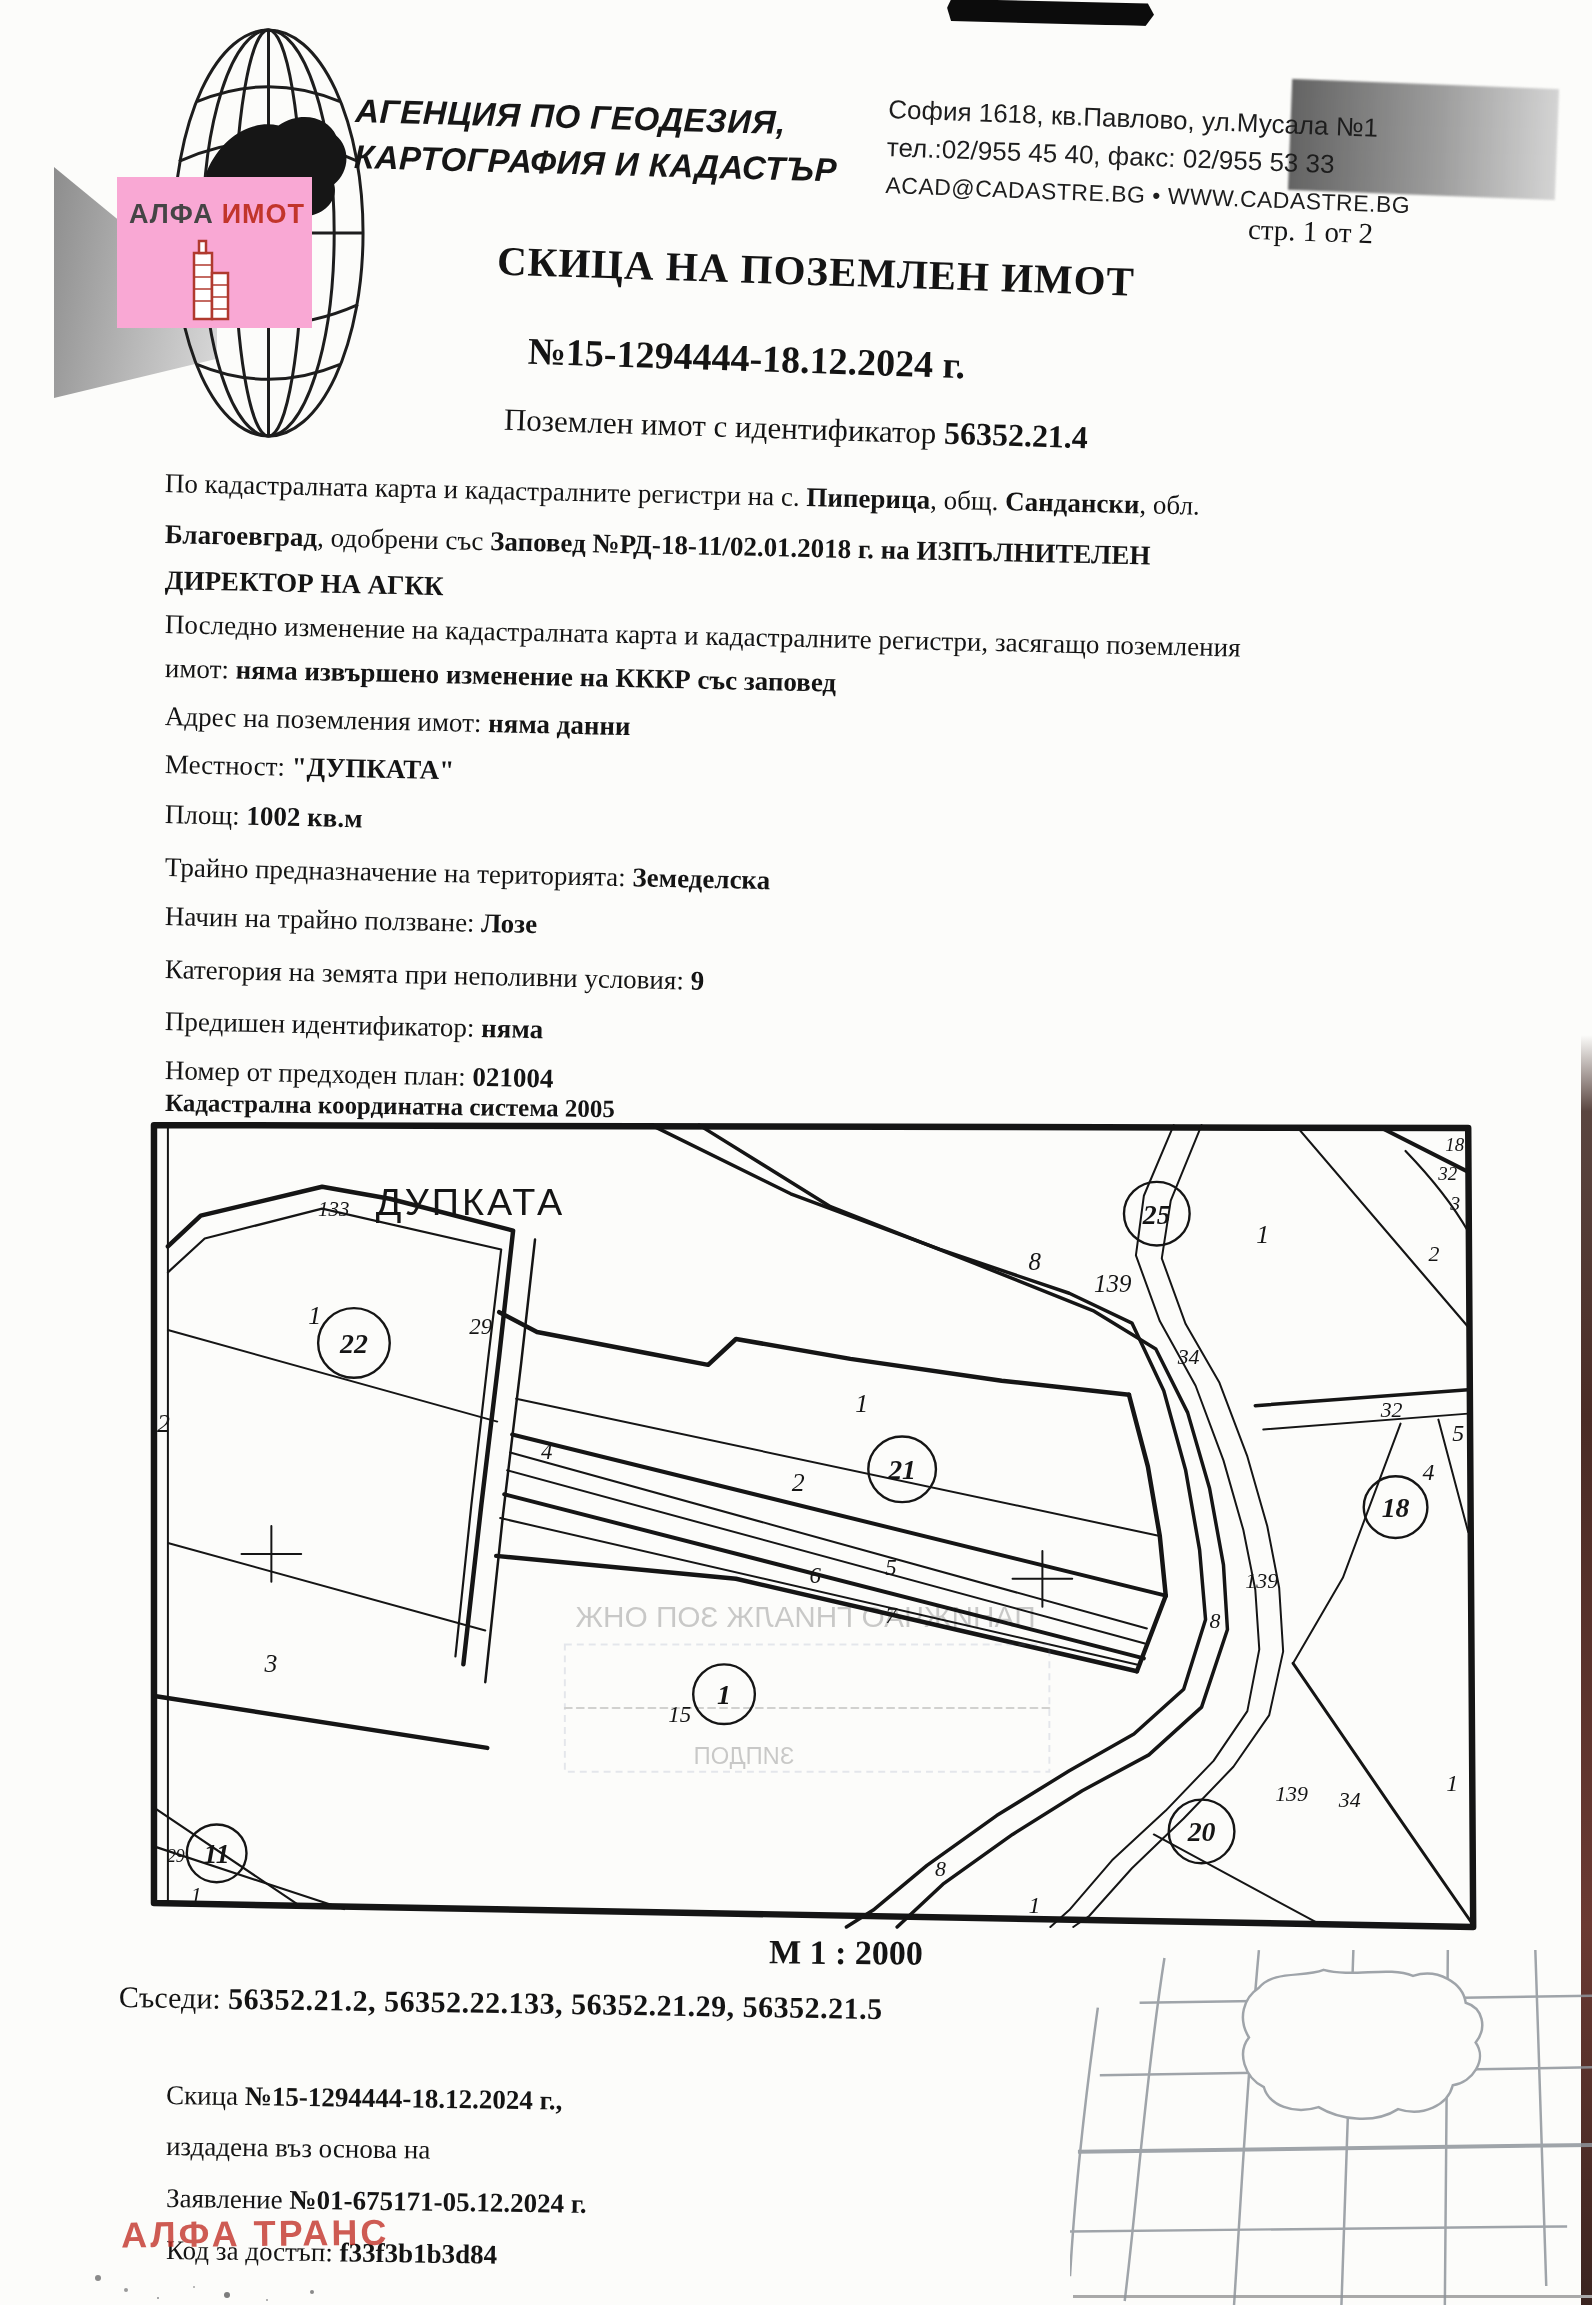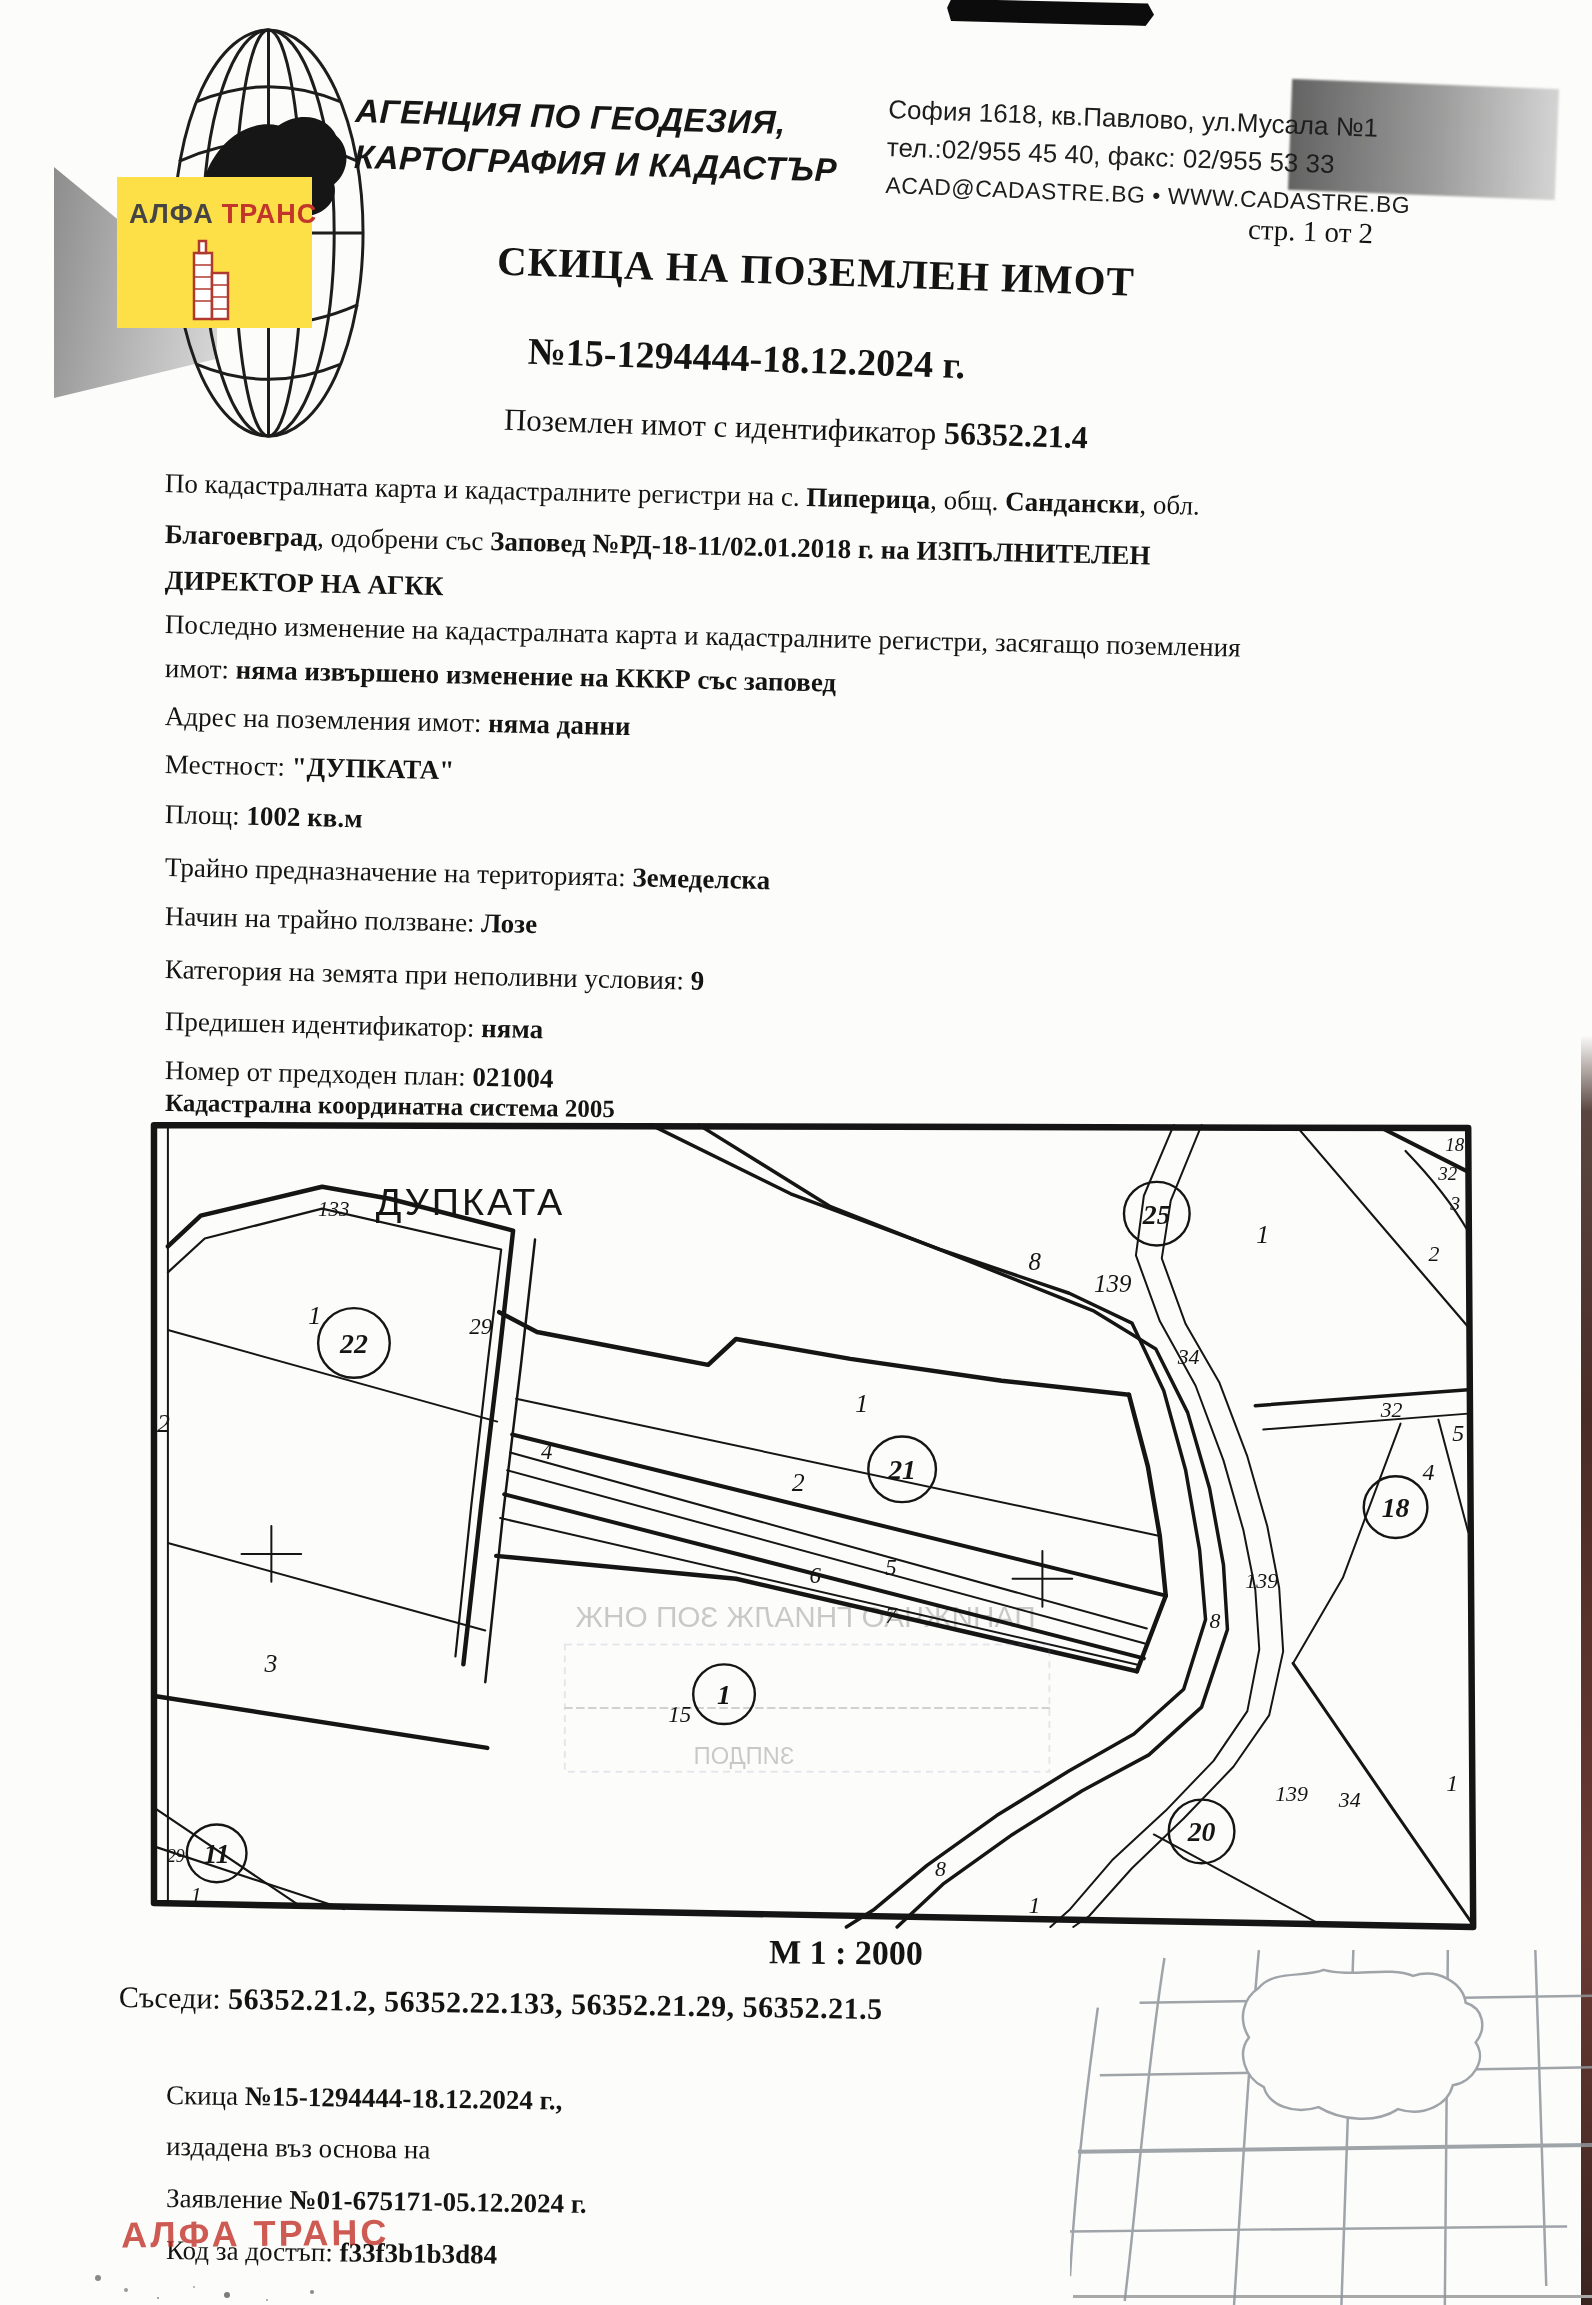--- a/index.html
+++ b/index.html
@@ -16,21 +16,21 @@
       box-shadow:28px 12px 0 -1px #9a9a9a,60px 20px 0 -2px #8f8f8f,96px 9px 0 -2px #a5a5a5,
       129px 17px 0 0 #7d7d7d,169px 22px 0 -2px #9b9b9b,214px 14px 0 -1px #8a8a8a,149px 6px 0 -3px #aaa;}
   
   .gray-wedge{left:54px;top:167px;width:163px;height:231px;
       background:linear-gradient(100deg,#8d8d8d 0%,#b8b8b8 55%,#d9d9d9 100%);
       clip-path:polygon(0 0,100% 58%,100% 83%,0 100%);}
   .addr-shadow{left:1290px;top:84px;width:267px;height:111px;
       background:linear-gradient(90deg,#4f4f4f 0%,#8f8f8f 55%,#cfcfcf 100%);
       filter:blur(1.2px);transform:rotate(2.2deg);opacity:.88;}
   .globe-logo{left:167px;top:22px;}
-  .alfa-box{left:117px;top:177px;width:195px;height:151px;background:#fde047;}
+  .alfa-box{left:117px;top:177px;width:195px;height:151px;background:#f9a8d4;}
   .alfa-box .row{position:absolute;left:12px;top:22px;display:flex;align-items:center;gap:8px;}
   .alfa-a{font-family:"Liberation Sans",sans-serif;font-weight:bold;font-size:27px;color:#454545;letter-spacing:1px;}
   .alfa-t{font-family:"Liberation Sans",sans-serif;font-weight:bold;font-size:27px;color:#c2352b;letter-spacing:1px;}
   .alfa-bld{position:absolute;left:74px;top:62px;}
   .agency{left:356px;top:88px;font-family:"Liberation Sans",sans-serif;font-weight:800;
       font-style:italic;font-size:33px;color:#161616;letter-spacing:0.5px;transform:rotate(1.6deg);transform-origin:left top;line-height:46px;}
   .addr-block{left:889px;top:94px;font-family:"Liberation Sans",sans-serif;color:#1d1d1d;
       transform:rotate(2.2deg);transform-origin:left top;}
   .addr-block .a1{font-size:26px;}
   .addr-block .a2{font-size:26px;margin-top:7px;}
@@ -88,21 +88,21 @@
       <path d="M12,284 Q102,324 192,284"></path>
       <path d="M30,80 Q102,50 174,80"></path>
       <path d="M30,344 Q102,374 174,344"></path>
     </g>
     <path d="M40,150 C55,115 85,98 112,104 C135,88 162,96 170,114 C186,128 182,152 168,163 C172,178 160,192 142,195 C120,208 88,206 70,194 C48,190 36,170 40,150 Z" fill="#161616"></path>
   </svg>
 
   <div class="abs alfa-box">
     <div class="row">
       <span class="alfa-a">АЛФА</span>
-      <span class="alfa-t">ТРАНС</span>
+      <span class="alfa-t">ИМОТ</span>
     </div>
     <svg class="alfa-bld" width="44" height="82" viewBox="0 0 44 82">
       <g stroke="#b0392e" stroke-width="2.5" fill="#fff">
         <rect x="3" y="14" width="18" height="66"></rect>
         <rect x="21" y="34" width="16" height="46"></rect>
         <rect x="8" y="2" width="7" height="12"></rect>
       </g>
       <g stroke="#b0392e" stroke-width="1.5">
         <line x1="3" y1="26" x2="21" y2="26"></line>
           <line x1="3" y1="38" x2="21" y2="38"></line>

